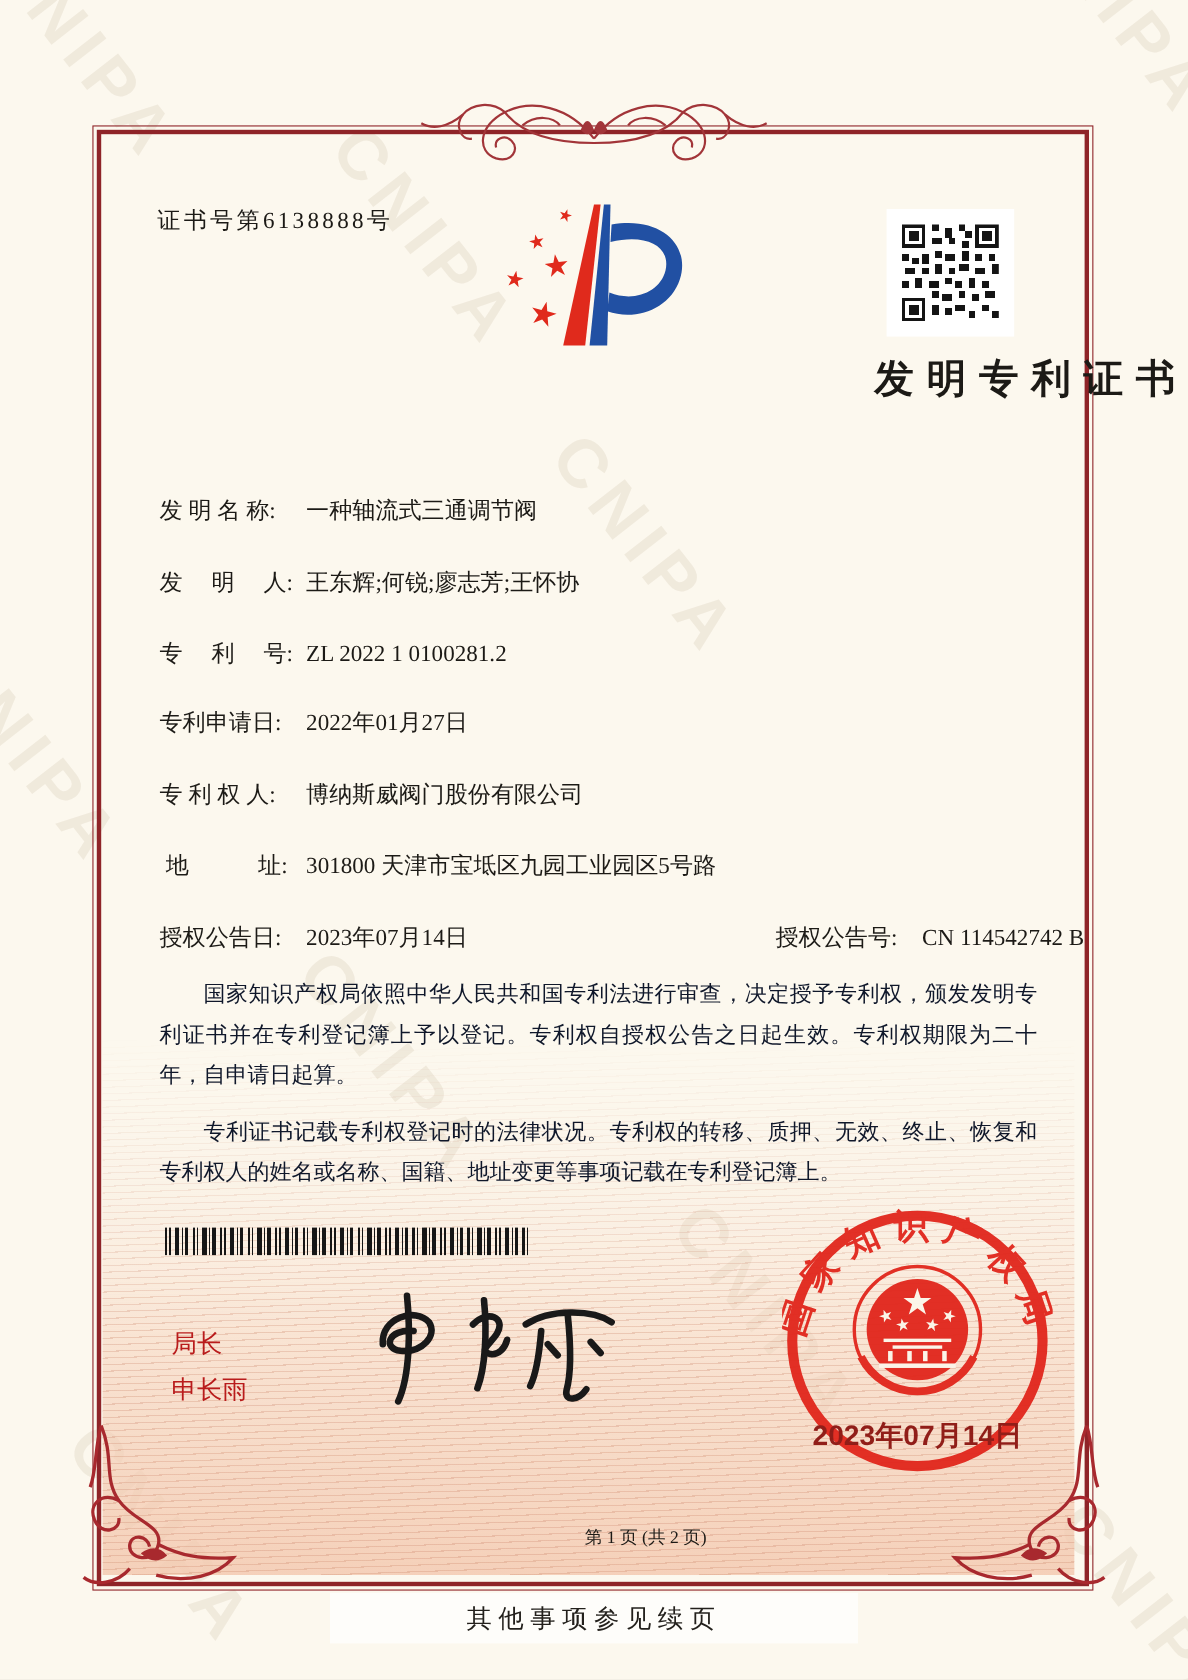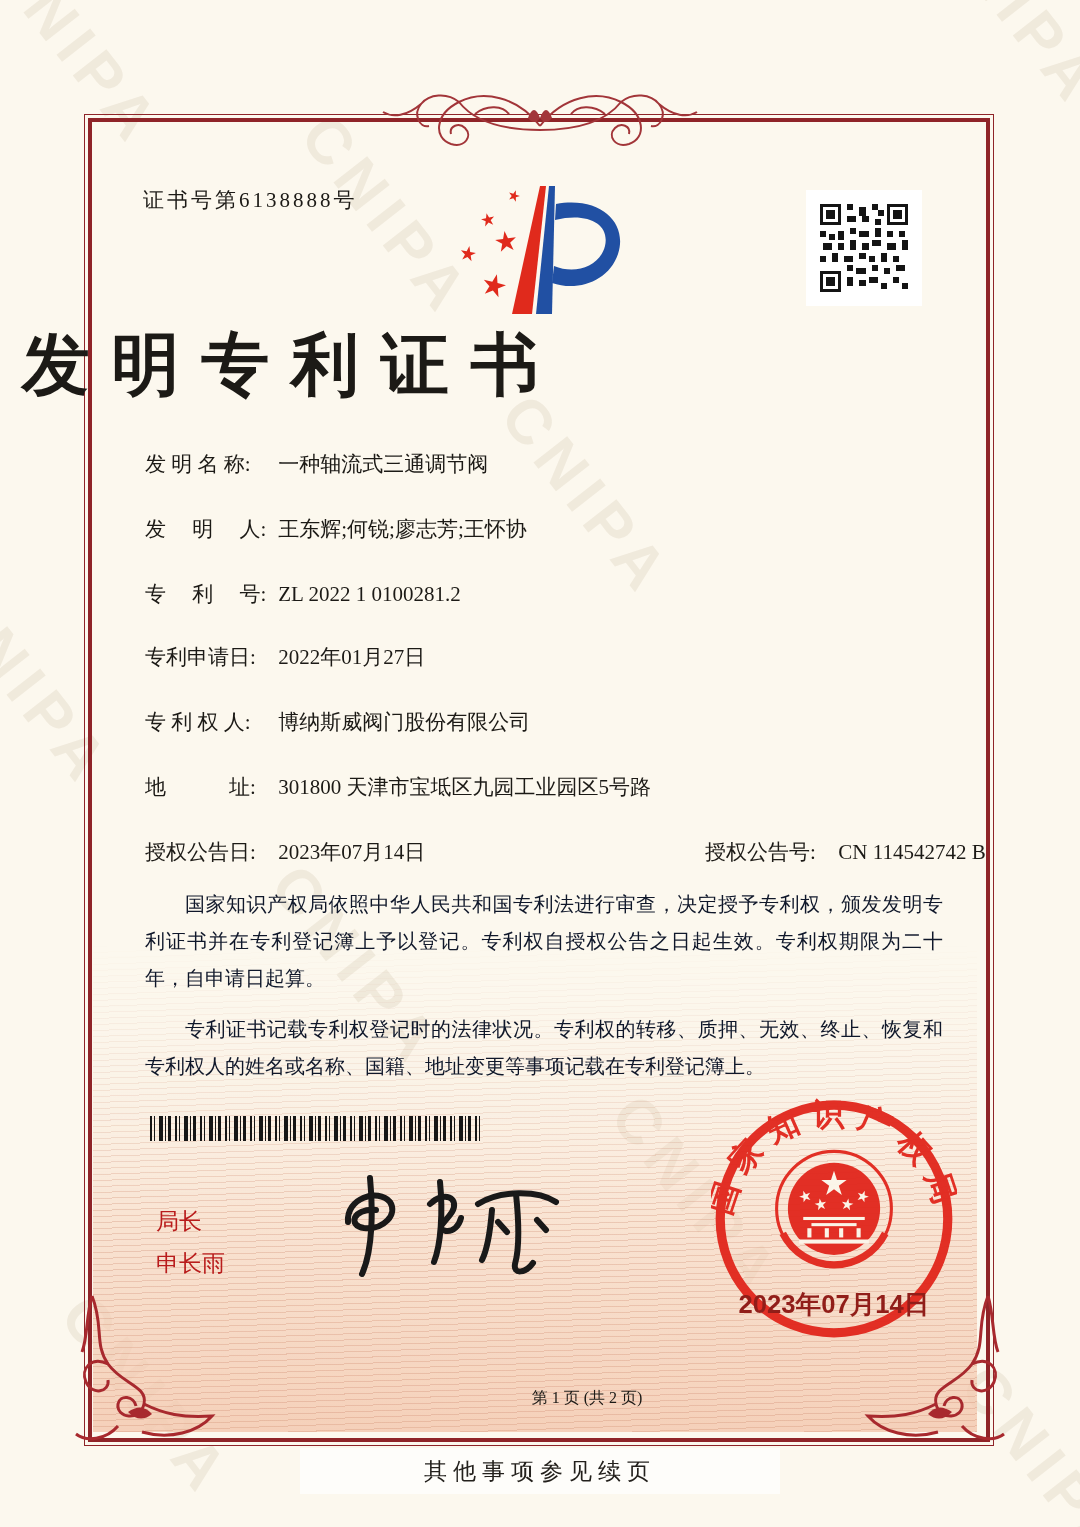--- a/index.html
+++ b/index.html
@@ -14,21 +14,21 @@
       background:
         repeating-linear-gradient(178deg, rgba(201,126,99,0.28) 0 1px, rgba(201,126,99,0) 1px 6px),
         linear-gradient(180deg, rgba(246,216,196,0) 0%, rgba(247,214,192,0.45) 45%, rgba(243,201,176,0.85) 100%);
       -webkit-mask-image:linear-gradient(180deg,transparent 0%,#000 55%);
       mask-image:linear-gradient(180deg,transparent 0%,#000 55%);}
   .ornament{position:absolute;z-index:3;}
   .cert-no{position:absolute;left:143px;top:186px;font-size:21px;letter-spacing:3px;z-index:4;}
   .logo{position:absolute;left:452px;top:180px;width:180px;height:142px;z-index:4;}
   .qr-wrap{position:absolute;left:806px;top:190px;width:116px;height:116px;background:#fff;z-index:4;
            display:flex;align-items:center;justify-content:center;}
-  .title{position:absolute;left:0;top:320px;width:100%;text-align:left;font-size:68px;
+  .title{position:absolute;left:0;top:320px;width:100%;text-align:right;font-size:36px;
          font-weight:600;letter-spacing:0.32em;text-indent:0.32em;z-index:4;}
   .row{position:absolute;left:145px;font-size:21px;z-index:4;white-space:nowrap;}
   .row .label{display:inline-block;width:122px;white-space:pre;}
   .row .value{margin-left:6px;}
   .grant-col2{position:absolute;left:560px;top:0;}
   .paras{position:absolute;left:145px;top:886px;width:798px;z-index:4;}
   .paras p{margin:0;font-size:20px;line-height:37px;text-align:justify;text-indent:2em;color:#0f172a;}
   .paras p + p{margin-top:14px;}
   .barcode{position:absolute;left:150px;top:1116px;width:330px;height:25px;z-index:4;
       background:repeating-linear-gradient(90deg,#161616 0 2px,transparent 2px 4px,
@@ -194,21 +194,21 @@
     <span class="value">ZL 2022 1 0100281.2</span>
   </div>
   <div class="row" style="top:643px;">
     <span class="label">专利申请日:</span>
     <span class="value">2022年01月27日</span>
   </div>
   <div class="row" style="top:708px;">
     <span class="label">专 利 权 人:</span>
     <span class="value">博纳斯威阀门股份有限公司</span>
   </div>
-  <div class="row" style="top:773px;">
+  <div class="row" style="top:773px;text-align:center;">
     <span class="label">地　　　址:</span>
     <span class="value">301800 天津市宝坻区九园工业园区5号路</span>
   </div>
   <div class="row" style="top:838px;width:840px;">
     <span>
       <span class="label">授权公告日:</span>
       <span class="value">2023年07月14日</span>
     </span>
     <span class="grant-col2">
       <span class="label">授权公告号:</span>

